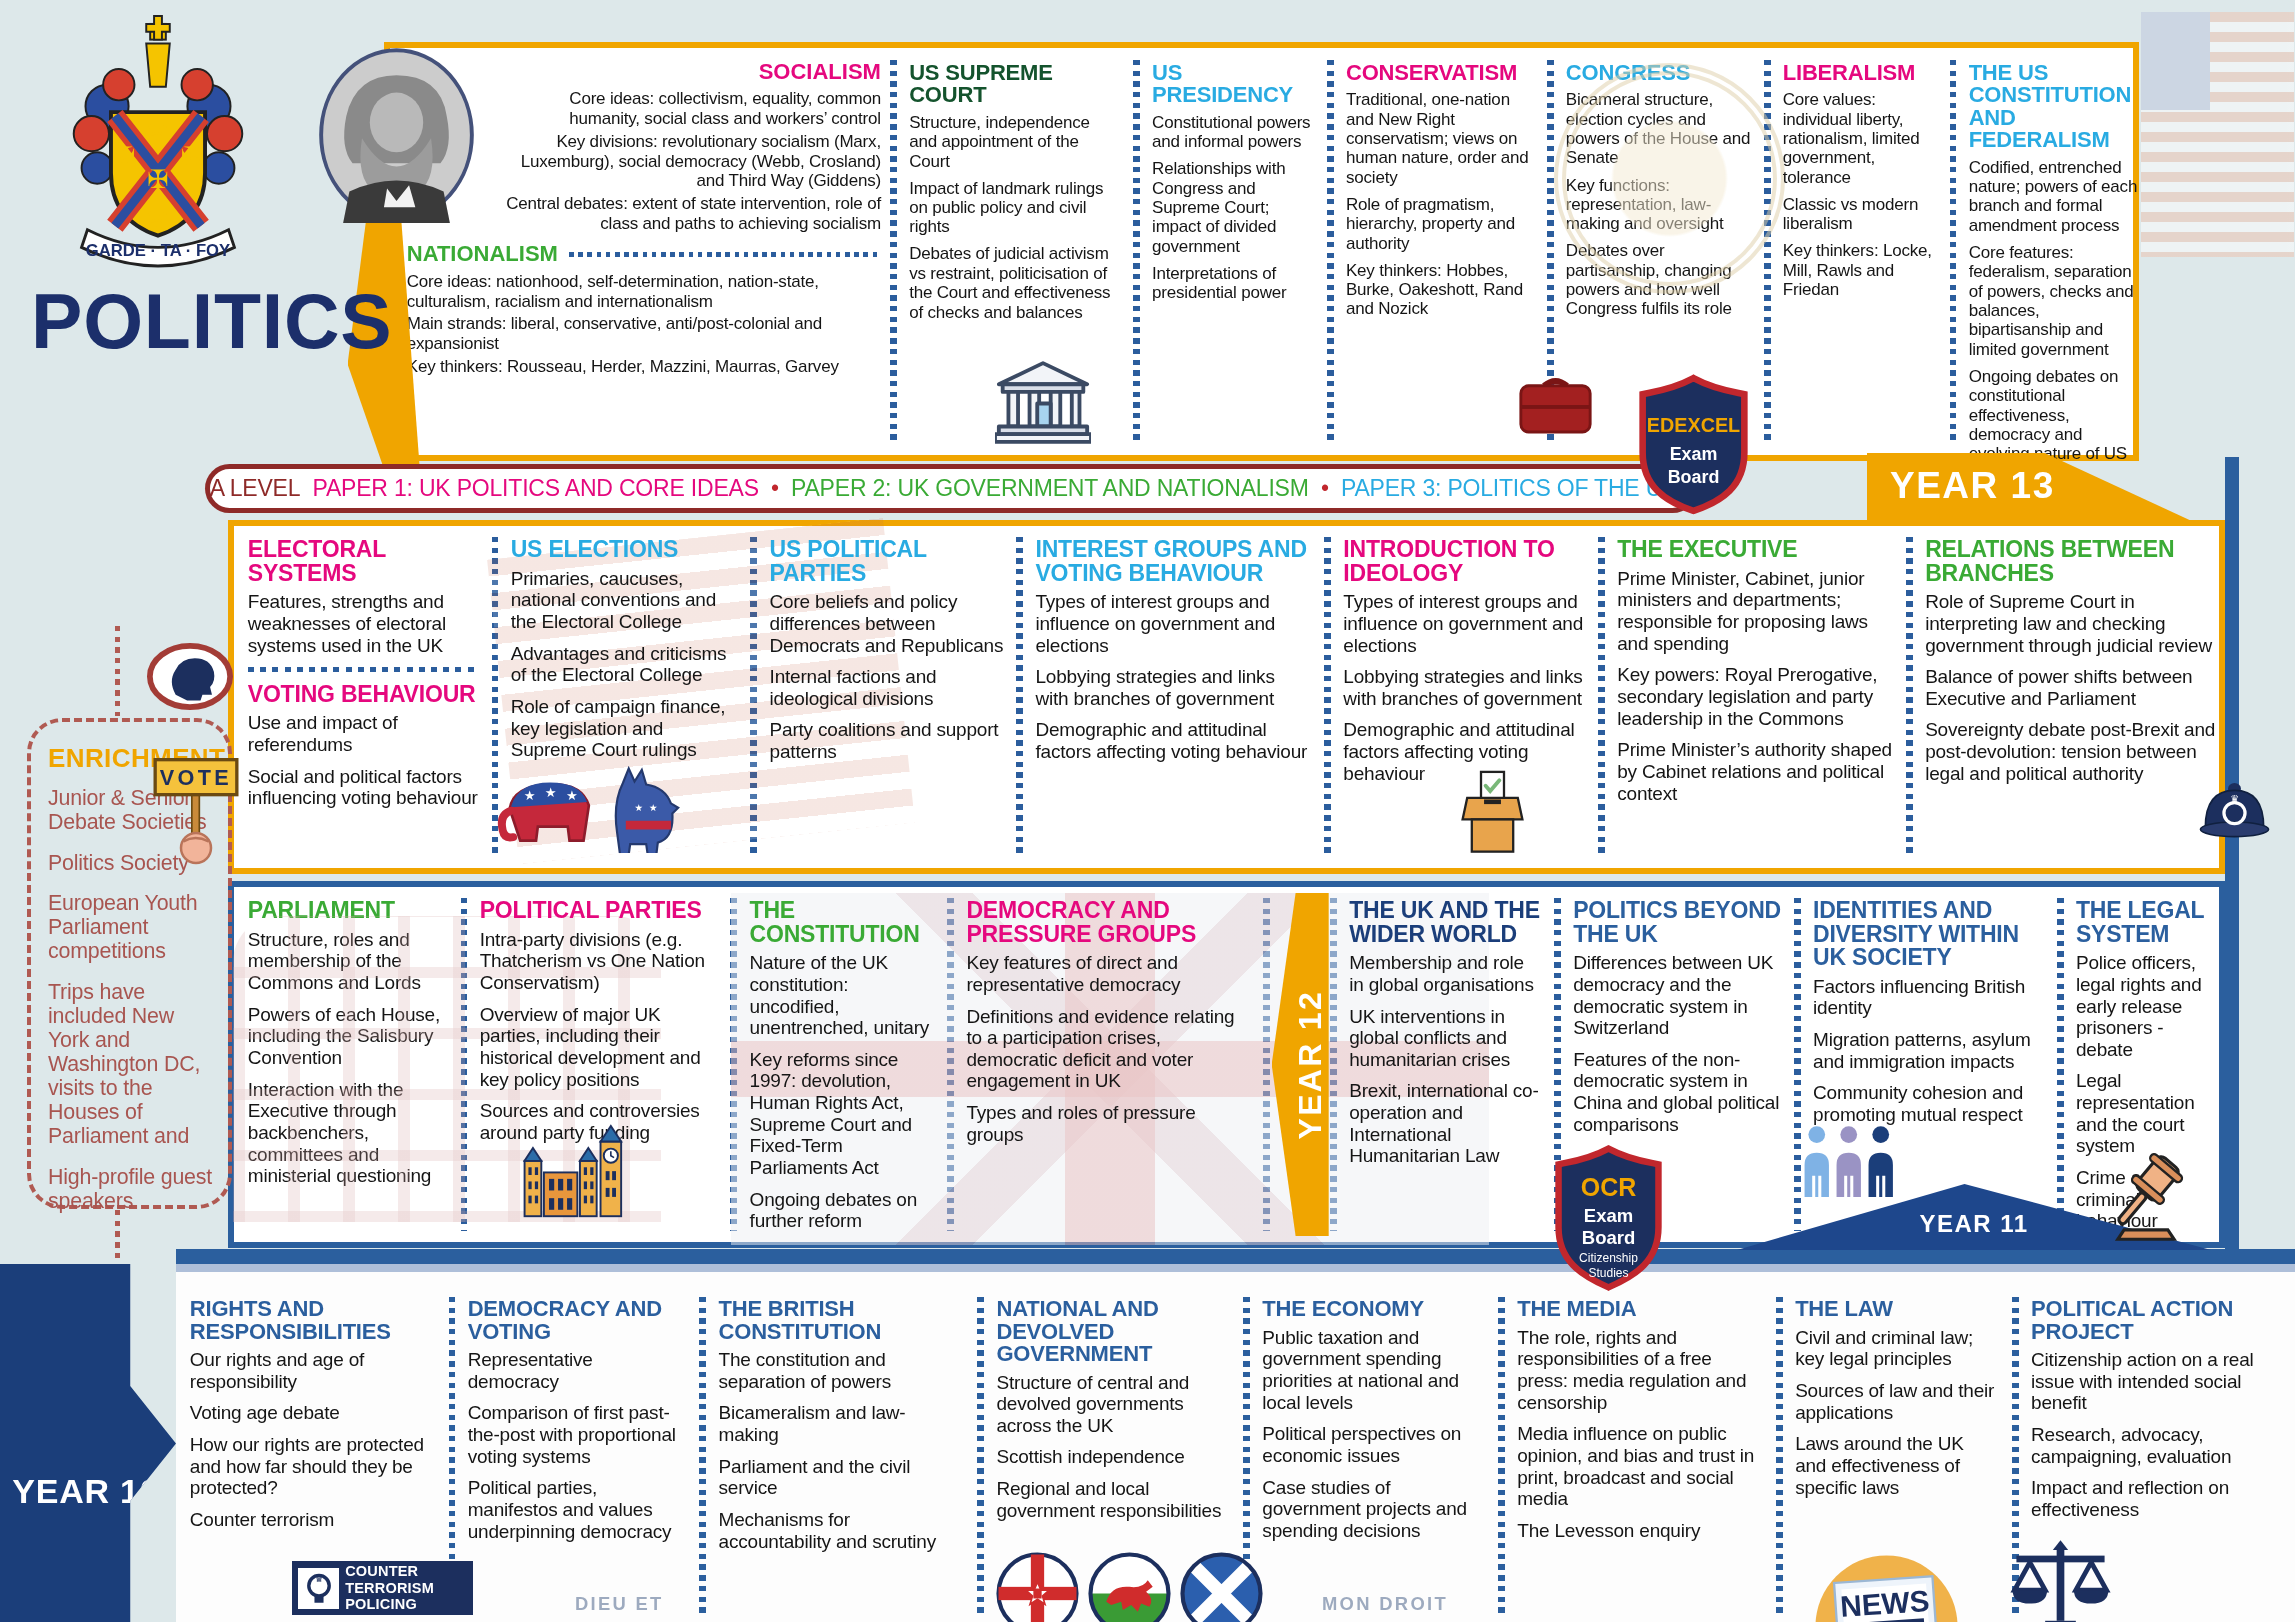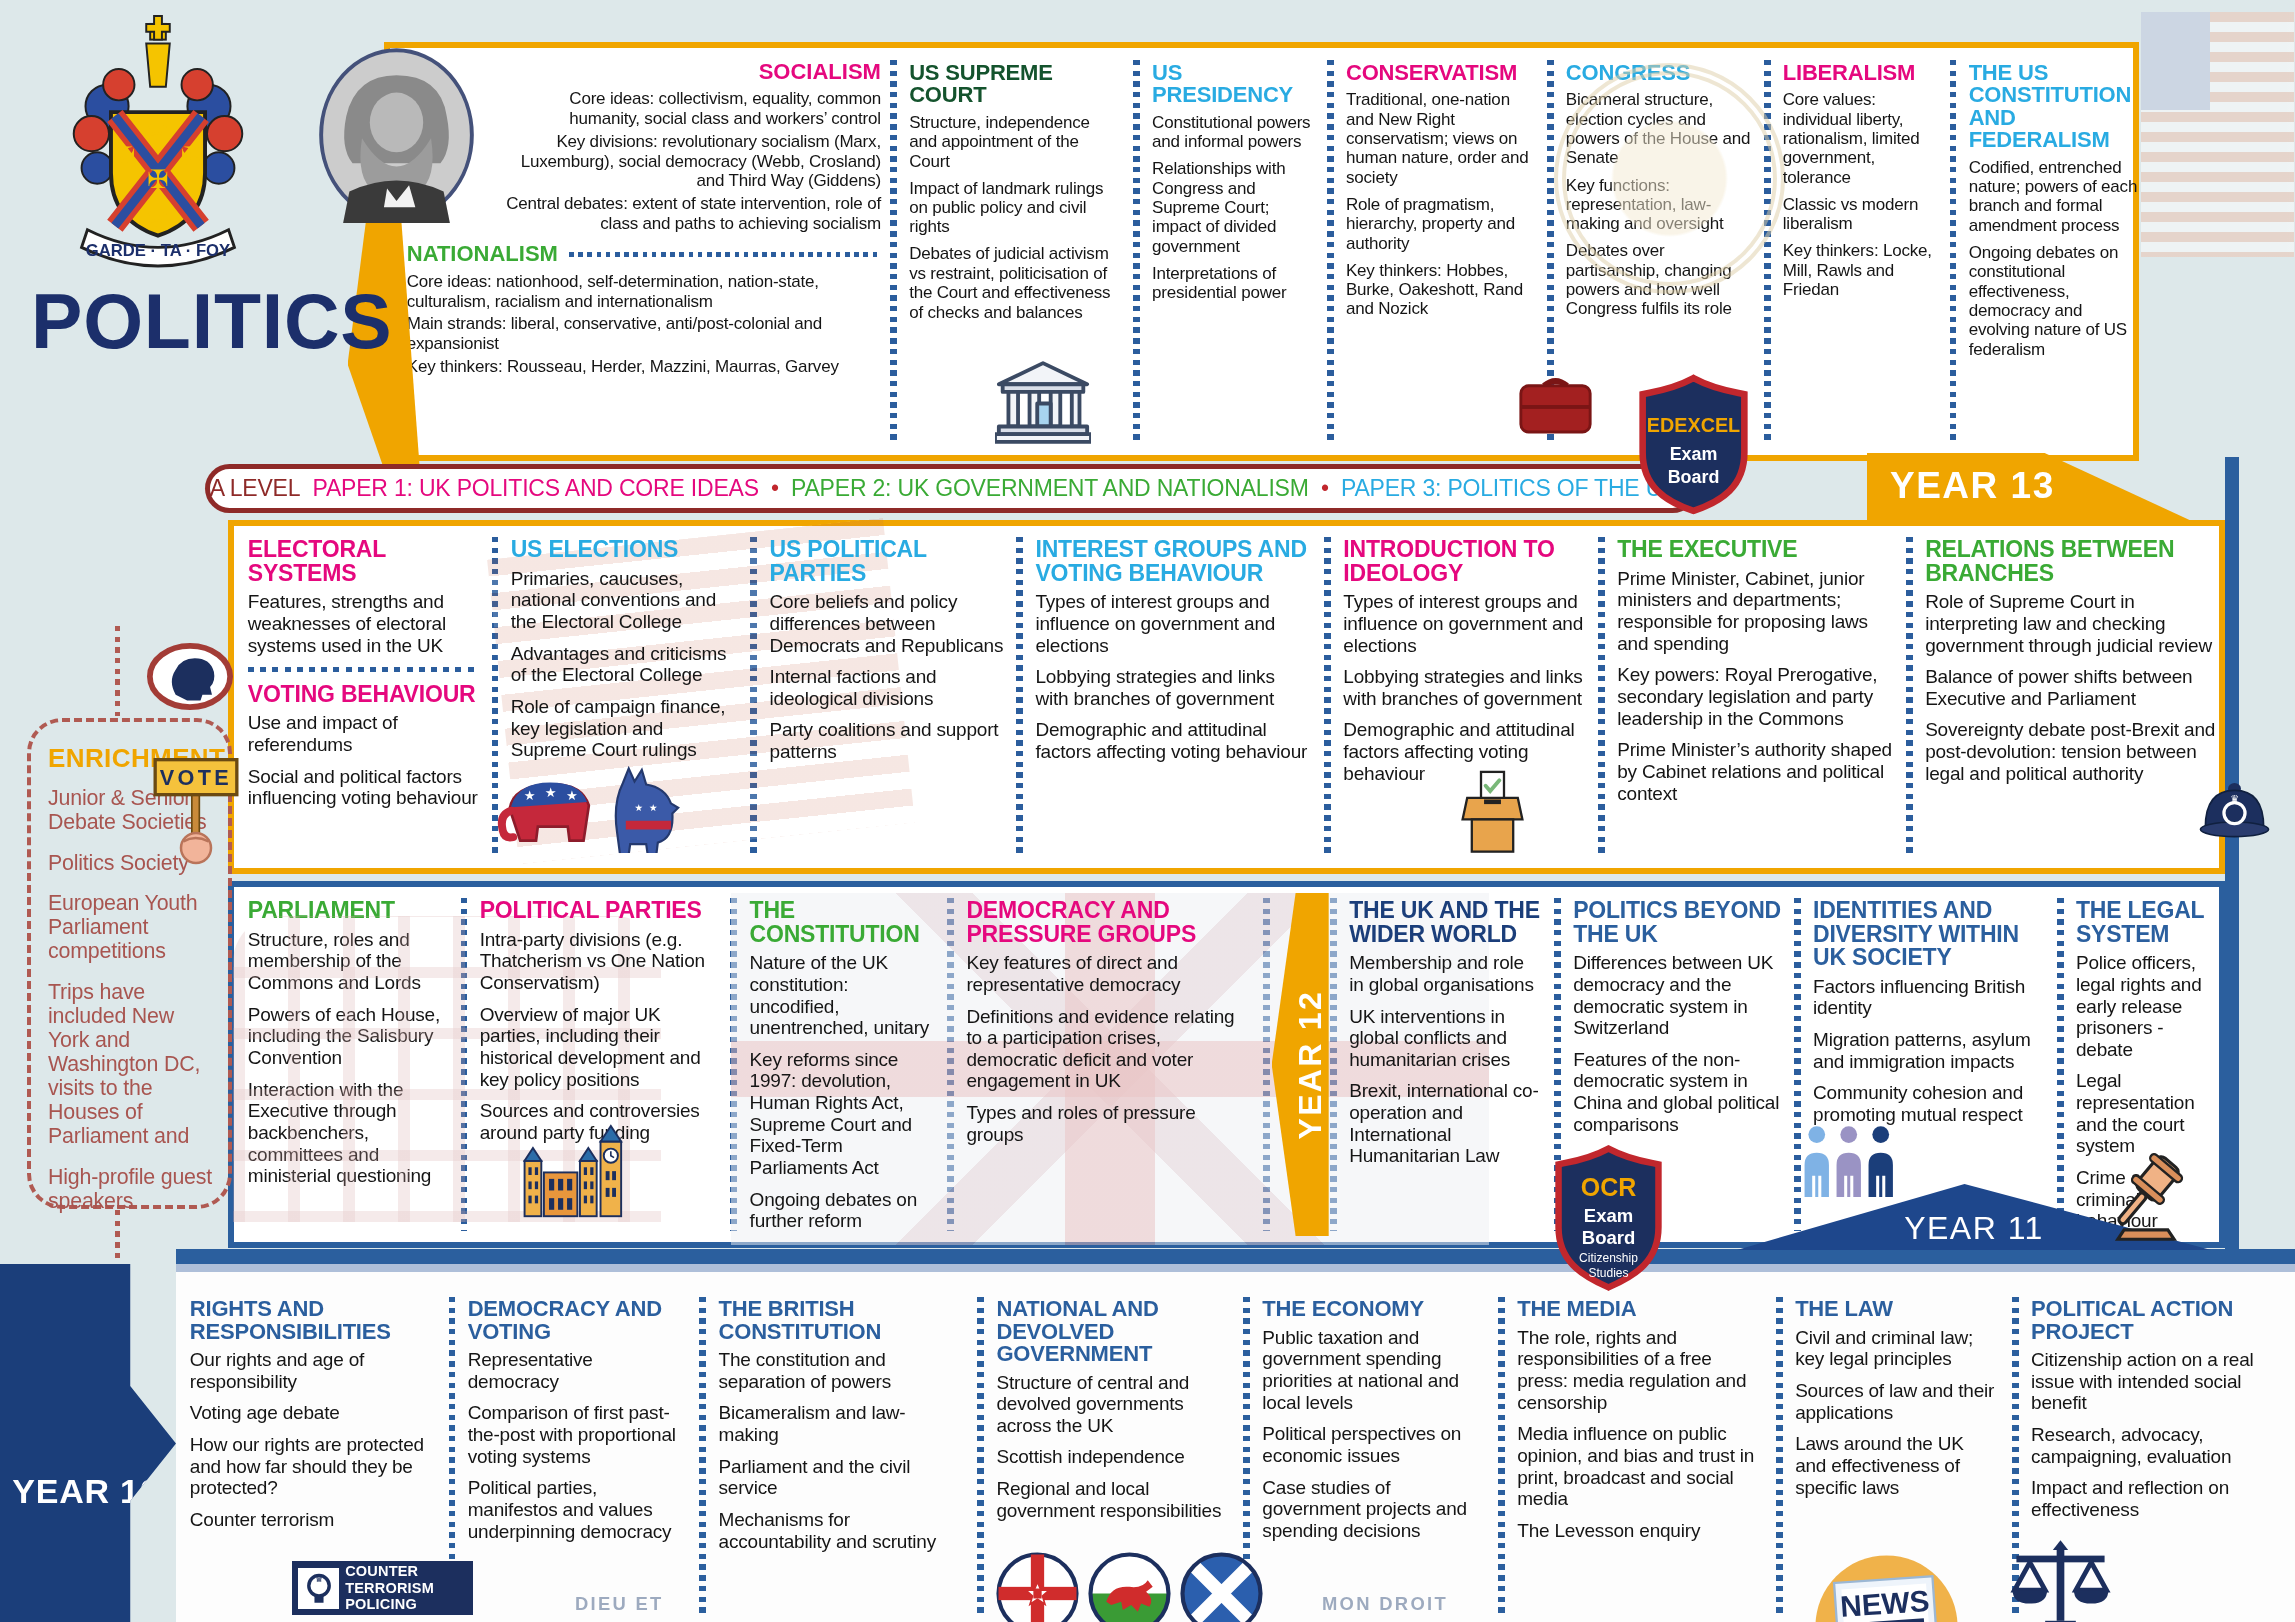--- a/index.html
+++ b/index.html
@@ -41,21 +41,21 @@
   #banner-inner span{font-size:23px;font-weight:400;letter-spacing:-0.2px;}
   
   #year13-flag{position:absolute;left:1867px;top:453px;width:329px;height:70px;background:#f0a500;
     clip-path:polygon(0 0,54% 0,100% 100%,0 100%);z-index:3;}
   #year13-flag span{position:absolute;left:23px;top:12.2px;color:#fff;font-size:37px;font-weight:700;letter-spacing:1.5px;}
   #year12-ribbon{flex:0 0 57px;background:#f0a500;clip-path:polygon(42% 0,100% 0,100% 100%,42% 100%,0 50%);
     display:flex;align-items:center;justify-content:center;}
   #year12-ribbon span{writing-mode:vertical-rl;transform:rotate(180deg);color:#fff;font-size:32px;font-weight:700;letter-spacing:2.3px;margin-left:20px;}
   #year11-flag{position:absolute;left:1737px;top:1184px;width:474px;height:66px;background:#1e478c;
     clip-path:polygon(48% 0,100% 100%,0 100%);z-index:3;}
-  #year11-flag span{position:absolute;left:0;right:0;top:26px;text-align:center;color:#fff;font-size:32px;font-weight:400;letter-spacing:1.5px;}
+  #year11-flag span{position:absolute;left:0;right:0;top:26px;text-align:center;color:#fff;font-size:24px;font-weight:700;letter-spacing:1.5px;}
   #year10-block{position:absolute;left:0;top:1264px;width:176px;height:359px;background:#1b3e7a;
     clip-path:polygon(0 0,74% 0,74% 34%,100% 50%,74% 66%,74% 100%,0 100%);z-index:3;}
   #year10-block span{position:absolute;left:12.2px;top:58%;color:#fff;font-size:34px;font-weight:700;letter-spacing:0.8px;}
   
   #blue-right-bar{position:absolute;left:2225px;top:457px;width:13.8px;height:792px;background:#2b5f9e;z-index:2;}
   #navy-strip1{position:absolute;left:176px;top:1249px;width:2120px;height:15.3px;background:#2b5f9e;z-index:2;}
   #navy-strip2{position:absolute;left:176px;top:1264px;width:2120px;height:8.4px;background:#aebfd9;z-index:2;}
   
   #enrichment{position:absolute;left:27px;top:718px;width:205px;height:491px;border:4.6px dashed #b05a52;border-radius:35px;
     box-sizing:border-box;padding:21.4px 7.7px 7.7px 17px;z-index:2;}
@@ -207,20 +207,21 @@
           <p class="topic-item">Core values: individual liberty, rationalism, limited government, tolerance</p>
           <p class="topic-item">Classic vs modern liberalism</p>
           <p class="topic-item">Key thinkers: Locke, Mill, Rawls and Friedan</p>
         </div>
       </div>
       <div class="vsep"></div>
       <div class="col col-the-us-constitution-and-federalism" style="flex: 0 0 196px;">
         <div class="topic">
           <h3 class="topic-heading" style="color: rgb(41, 171, 226);">THE US CONSTITUTION AND FEDERALISM</h3>
           <p class="topic-item">Codified, entrenched nature; powers of each branch and formal amendment process</p>
+          <p class="topic-item">Core features: federalism, separation of powers, checks and balances, bipartisanship and limited government</p>
           <p class="topic-item">Ongoing debates on constitutional effectiveness, democracy and evolving nature of US federalism</p>
         </div>
       </div>
     </div>
 
   <div class="icon" style="left:995px;top:346px;">
     <svg viewBox="0 0 100 90" width="96" height="113">
       <g stroke="#3b4a63" stroke-width="4" stroke-linejoin="round">
         <path d="M50 4 L96 26 H4 Z" fill="#f2f4f8"></path>
         <rect x="8" y="26" width="84" height="8" fill="#d9dee8"></rect>

